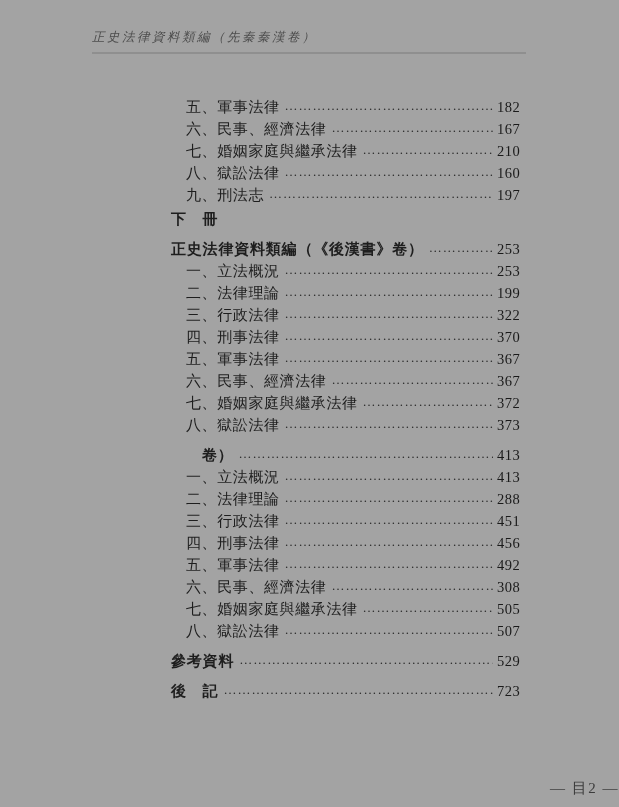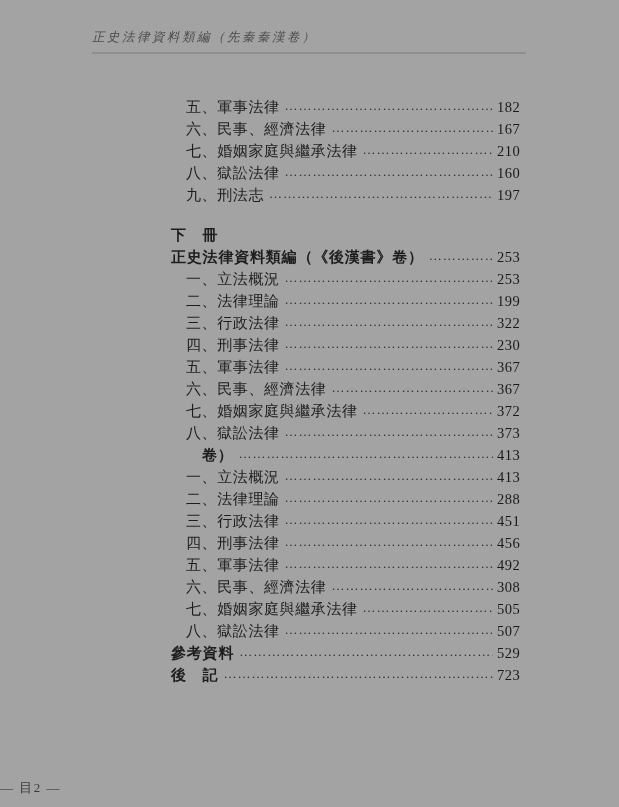--- a/index.html
+++ b/index.html
@@ -32,22 +32,22 @@
   .row {
     display:flex;
     align-items:baseline;
     height:22px;
     font-size:15px;
     letter-spacing:0.6px;
     line-height:22px;
   }
   .row.indent-1 { padding-left:15px; }
   .row.indent-2 { padding-left:31px; }
-  .row.bold { font-weight:bold; letter-spacing:0.8px; }
-  .row.gap-before { margin-top:18px; }
+  .row.bold { font-weight:bold; letter-spacing:0.8px;margin-top:8px; }
+  .row.gap-before { margin-top:2px; }
   .label { white-space:nowrap; }
   .leader {
     flex:1 1 auto;
     overflow:hidden;
     white-space:nowrap;
     align-self:center;
     font-size:13px;
     font-weight:normal;
     letter-spacing:1px;
     color:#2e2e2e;
@@ -58,22 +58,22 @@
     flex:0 0 auto;
     min-width:30px;
     text-align:left;
     font-size:14.5px;
     font-weight:normal;
     letter-spacing:0.5px;
     color:#1a1a1a;
   }
   .footer {
     position:absolute; left:0; right:0; top:779px;
-    text-align:left;
-    font-size:13px;
+    text-align:right;
+    font-size:15px;
     letter-spacing:1.5px;
     color:#3c3c3c;
   }
 </style>
 </head>
 <body>
 
 <div class="page">
   <div class="running-head">正史法律資料類編（先秦秦漢卷）</div>
   <div class="head-rule"></div>
@@ -123,21 +123,21 @@
         <span class="pagenum">199</span>
       </div>
       <div class="row indent-1">
         <span class="label">三、行政法律</span>
         <span class="leader">…………………………………………………………………………………………………………</span>
         <span class="pagenum">322</span>
       </div>
       <div class="row indent-1">
         <span class="label">四、刑事法律</span>
         <span class="leader">…………………………………………………………………………………………………………</span>
-        <span class="pagenum">230</span>
+        <span class="pagenum">370</span>
       </div>
       <div class="row indent-1">
         <span class="label">五、軍事法律</span>
         <span class="leader">…………………………………………………………………………………………………………</span>
         <span class="pagenum">367</span>
       </div>
       <div class="row indent-1">
         <span class="label">六、民事、經濟法律</span>
         <span class="leader">…………………………………………………………………………………………………………</span>
         <span class="pagenum">367</span>

